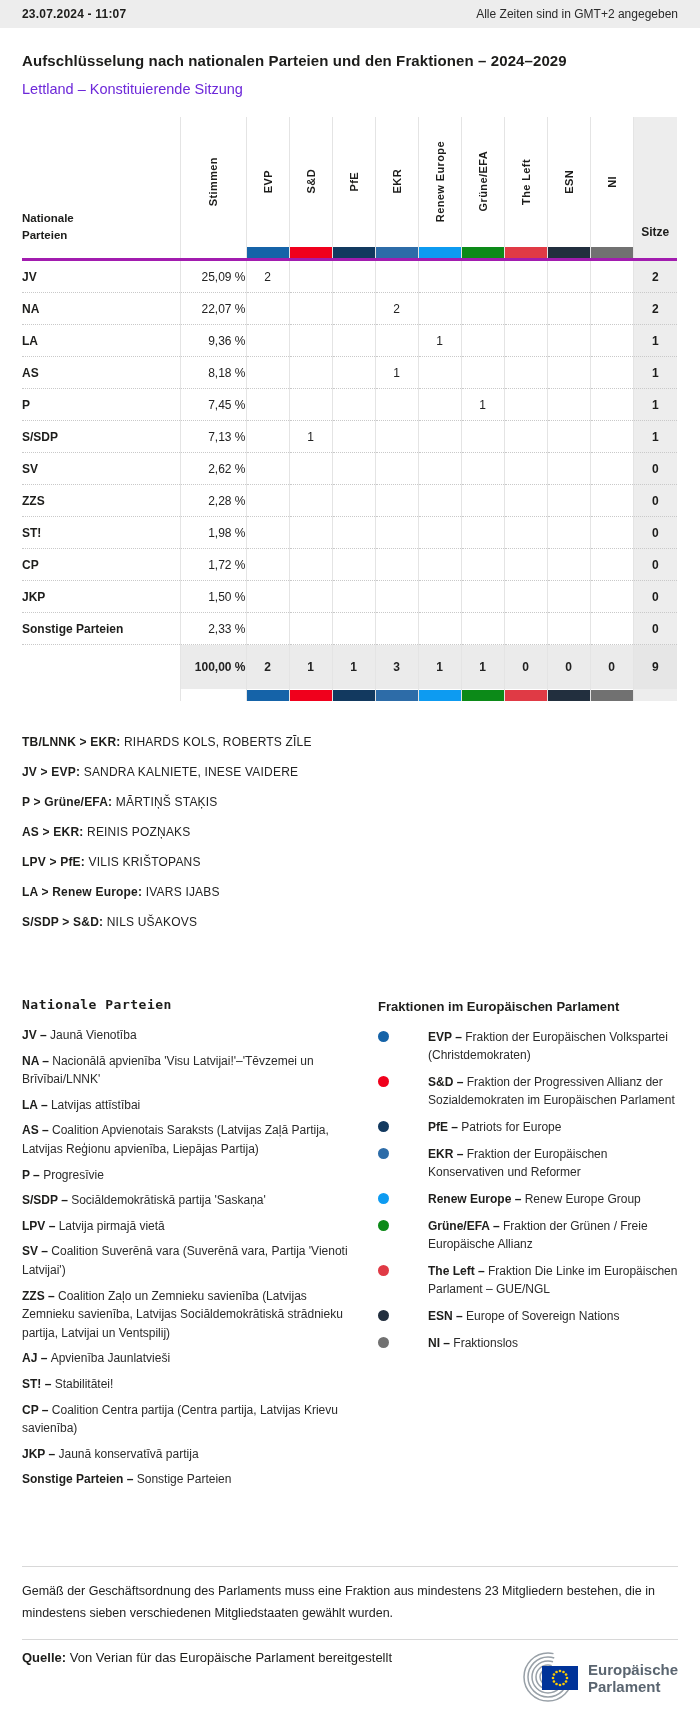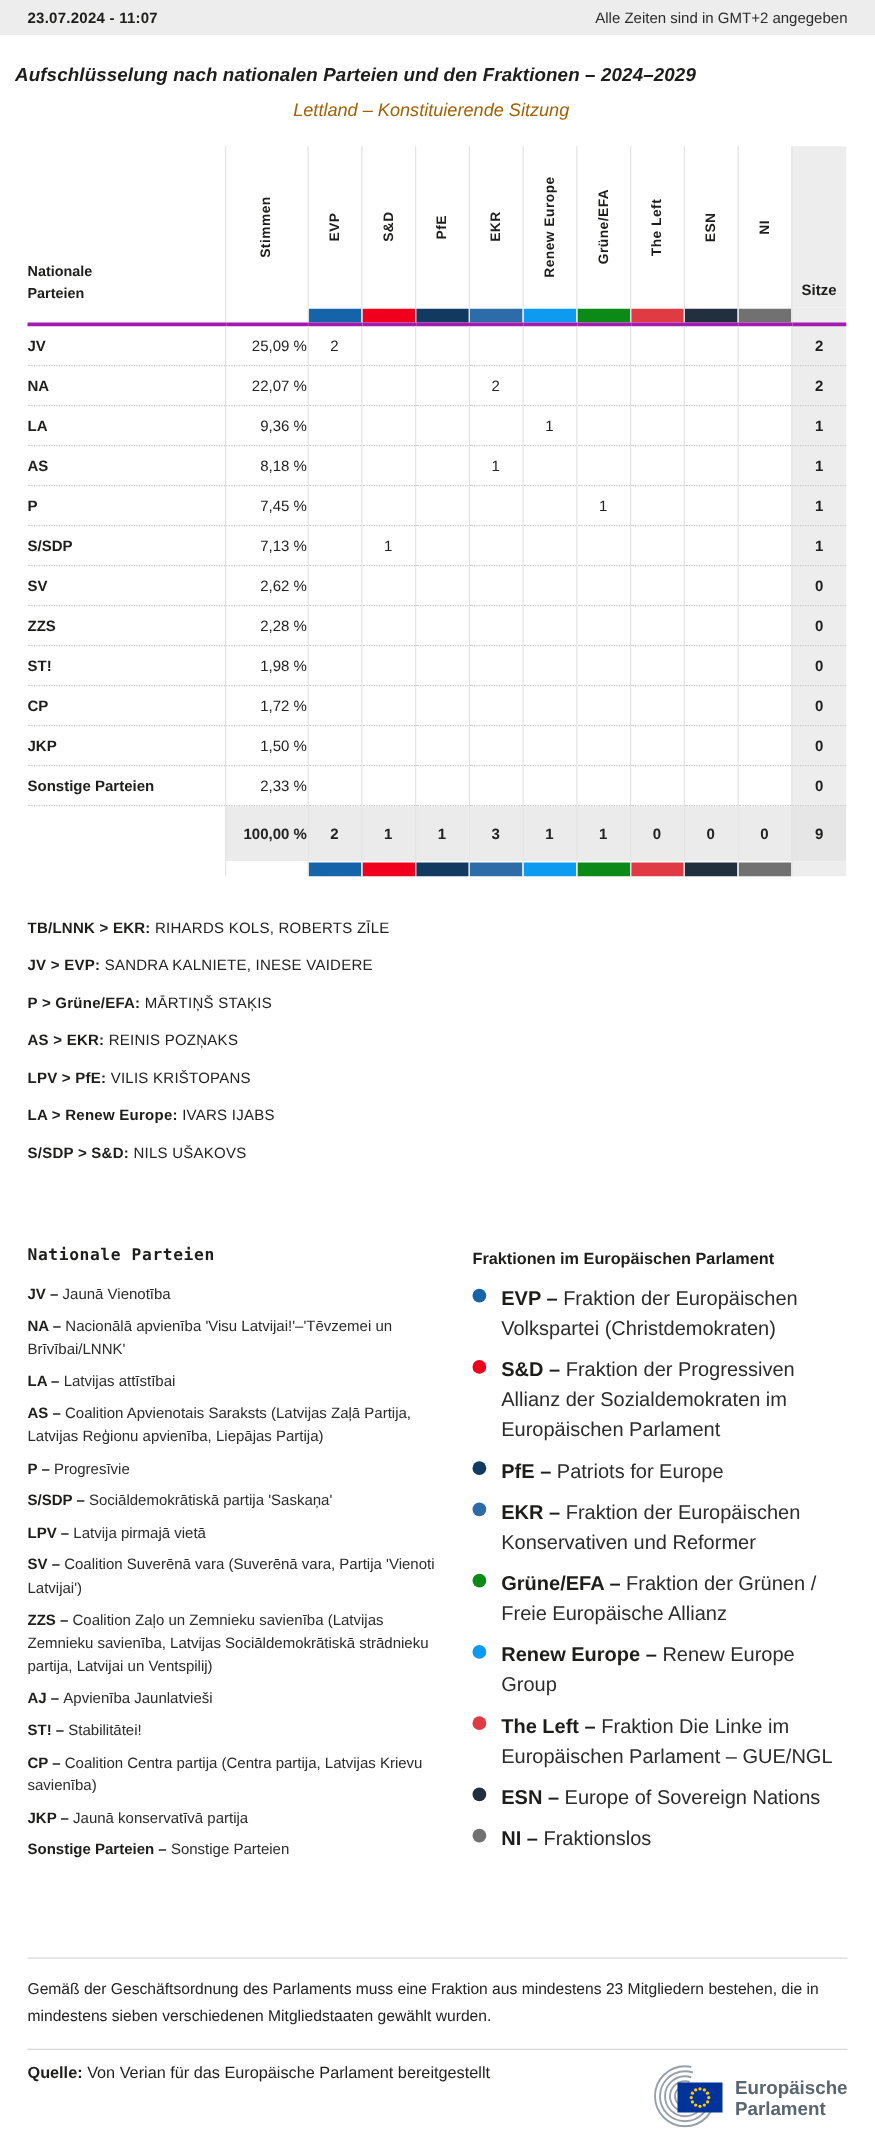--- a/index.html
+++ b/index.html
@@ -8,23 +8,23 @@
     font-family:"Liberation Sans","DejaVu Sans",sans-serif;
     color:#1d1d1b;-webkit-font-smoothing:antialiased;
     position:relative;overflow:hidden;
   }
   
   .topbar{background:#ededed;display:flex;justify-content:space-between;align-items:center;
     padding:7px 22px;font-size:12px;}
   .topbar .date{font-weight:bold;letter-spacing:.2px;}
   .topbar .tz{color:#2b2b2b;}
   
-  .titleblock{padding:24px 22px 6px 12px;font-style:italic;}
+  .titleblock{padding:24px 22px 6px 22px;}
   .title{font-size:15px;font-weight:bold;margin:0 0 12px 0;letter-spacing:.1px;}
-  .subtitle{font-size:14.5px;font-weight:normal;color:#a16207;margin:0;text-align:center;}
+  .subtitle{font-size:14.5px;font-weight:normal;color:#6d28d9;margin:0;}
   
   .tablewrap{padding:14px 22px 0 22px;}
   table.results{border-collapse:collapse;table-layout:fixed;width:655px;}
   table.results td{padding:0;font-size:12px;vertical-align:middle;}
   col.c-party{width:158px;}
   col.c-stimmen{width:66px;}
   col.c-group{width:43px;}
   col.c-sitze{width:44px;}
   .hdr td{height:122px;}
   td.gridl{border-left:1px solid #e4e4e4;}
@@ -61,21 +61,21 @@
   .mepline span{color:#222;}
   
   .legends{display:flex;padding:52px 22px 0 22px;gap:26px;}
   .leg-left{width:330px;}
   .leg-right{width:300px;}
   .leg-left h3{font-family:"DejaVu Sans Mono","Liberation Mono",monospace;
     font-size:13px;font-weight:bold;margin:0 0 14px 0;letter-spacing:.5px;}
   .leg-right h3{font-size:13px;font-weight:bold;margin:2px 0 14px 0;}
   .pl-item{font-size:12px;line-height:1.55;margin:0 0 7px 0;color:#2b2b2b;}
   .pl-item b{color:#1d1d1b;}
-  .fr-item{display:flex;font-size:16px;line-height:1.5;margin:0 0 9px 0;color:#2b2b2b;}
+  .fr-item{display:flex;font-size:12px;line-height:1.5;margin:0 0 9px 0;color:#2b2b2b;gap:27px;}
   .fr-dot{flex:0 0 11px;width:11px;height:11px;border-radius:50%;margin:3px 12px 0 0;}
   .fr-text b{color:#1d1d1b;}
   
   .footer{padding:0 22px;position:absolute;bottom:0;left:0;right:0;}
   .rule{border:0;border-top:1px solid #d8d8d8;margin:0;}
   .note{font-size:12.5px;line-height:1.75;color:#222;margin:14px 0;}
   .sourcerow{display:flex;justify-content:space-between;align-items:flex-start;
     margin:10px 0 18px 0;}
   .source{font-size:13px;}
   .source b{font-weight:bold;}
@@ -440,26 +440,26 @@
         </div>
         <div class="fr-item">
           <span class="fr-dot" style="background: rgb(18, 57, 95);"></span>
           <div class="fr-text"><b>PfE – </b><span>Patriots for Europe</span></div>
         </div>
         <div class="fr-item">
           <span class="fr-dot" style="background: rgb(45, 108, 168);"></span>
           <div class="fr-text"><b>EKR – </b><span>Fraktion der Europäischen Konservativen und Reformer</span></div>
         </div>
         <div class="fr-item">
+          <span class="fr-dot" style="background: rgb(13, 155, 241);"></span>
+          <div class="fr-text"><b>Renew Europe – </b><span>Renew Europe Group</span></div>
+        </div>
+        <div class="fr-item">
           <span class="fr-dot" style="background: rgb(12, 138, 24);"></span>
           <div class="fr-text"><b>Grüne/EFA – </b><span>Fraktion der Grünen / Freie Europäische Allianz</span></div>
-        </div>
-        <div class="fr-item">
-          <span class="fr-dot" style="background: rgb(13, 155, 241);"></span>
-          <div class="fr-text"><b>Renew Europe – </b><span>Renew Europe Group</span></div>
         </div>
         <div class="fr-item">
           <span class="fr-dot" style="background: rgb(224, 58, 69);"></span>
           <div class="fr-text"><b>The Left – </b><span>Fraktion Die Linke im Europäischen Parlament – GUE/NGL</span></div>
         </div>
         <div class="fr-item">
           <span class="fr-dot" style="background: rgb(34, 47, 62);"></span>
           <div class="fr-text"><b>ESN – </b><span>Europe of Sovereign Nations</span></div>
         </div>
         <div class="fr-item">

